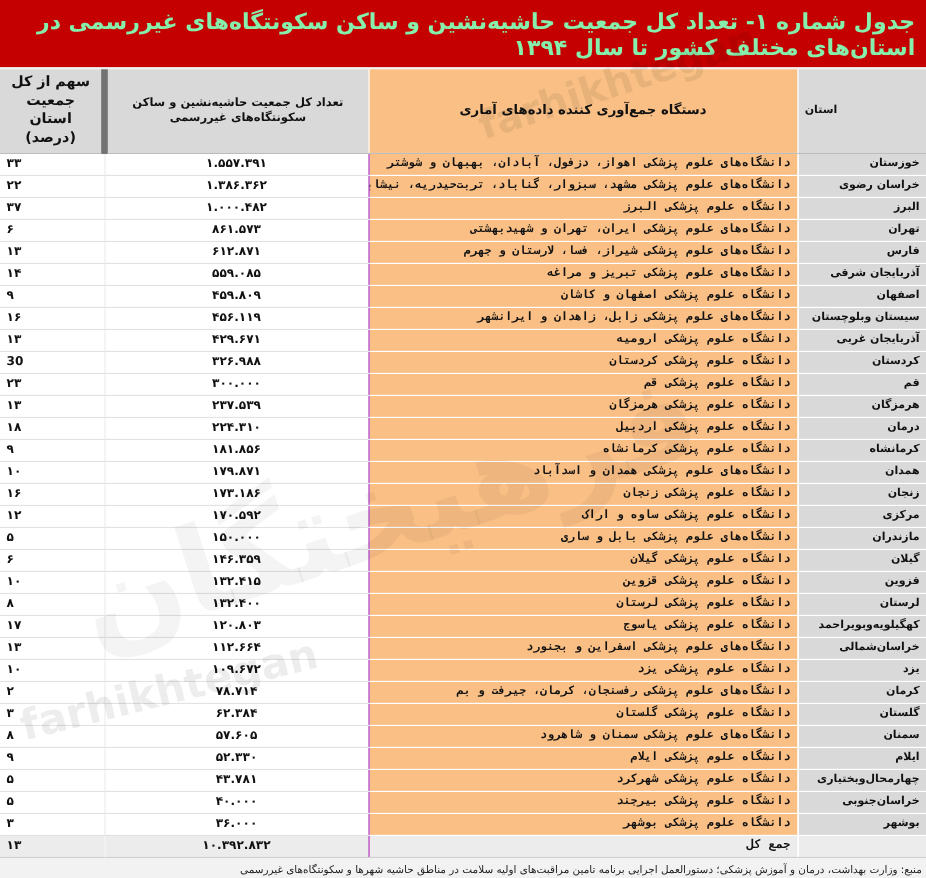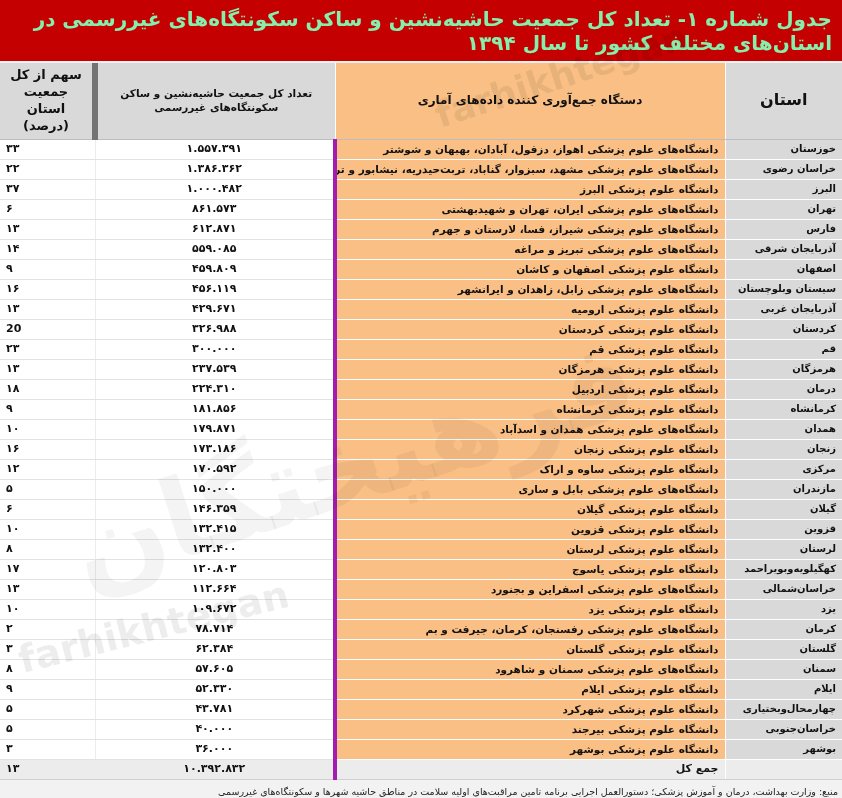--- a/index.html
+++ b/index.html
@@ -32,21 +32,21 @@
   col.c-pop{width:240px;}
   col.c-share{width:95px;}
 
   th{
     font-weight:bold;
     vertical-align:middle;
     line-height:1.3;
     padding:4px 6px;
     border-bottom:1px solid #bdbdbd;
   }
-  th.th-province{background:var(--gray);text-align:center;font-size:16px;border-left:1px solid #fff;}
+  th.th-province{background:var(--gray);text-align:left;font-size:10px;border-left:1px solid #fff;}
   th.th-agency{background:var(--orange);text-align:center;font-size:12px;border-left:1px solid #fff;}
   th.th-pop{background:var(--gray);text-align:center;font-size:10.5px;border-left:6px solid #737373;}
   th.th-share{background:var(--gray);text-align:center;font-size:13px;}
 
   td{
     height:20px;
     padding:1px 6px;
     vertical-align:middle;
     font-size:11px;
     font-weight:bold;
@@ -58,22 +58,23 @@
     background:var(--gray);
     text-align:right;
     border-bottom:1px solid #fff;
     border-left:1px solid #fff;
     font-size:10px;
   }
   td.agency{
     background:var(--orange);
     text-align:right;
     border-bottom:1px solid #fff;
-    border-left:4px solid #a21caf;
+    border-left:1px solid #a21caf;
     font-size:10.5px;
+    font-family:Liberation Mono, monospace;
   }
   td.pop{
     background:#fff;
     text-align:center;
     direction:ltr;
     border-bottom:1px solid #e2e2e2;
     border-left:1px solid #ececec;
   }
   td.share{
     background:#fff;
@@ -194,21 +195,21 @@
     <td class="province">آذربایجان غربی</td>
     <td class="agency">دانشگاه علوم پزشکی ارومیه</td>
     <td class="pop">۴۲۹.۶۷۱</td>
     <td class="share">۱۳</td>
   </tr>
 
   <tr>
     <td class="province">کردستان</td>
     <td class="agency">دانشگاه علوم پزشکی کردستان</td>
     <td class="pop">۳۲۶.۹۸۸</td>
-    <td class="share">20</td>
+    <td class="share">30</td>
   </tr>
 
   <tr>
     <td class="province">قم</td>
     <td class="agency">دانشگاه علوم پزشکی قم</td>
     <td class="pop">۳۰۰.۰۰۰</td>
     <td class="share">۲۳</td>
   </tr>
 
   <tr>

